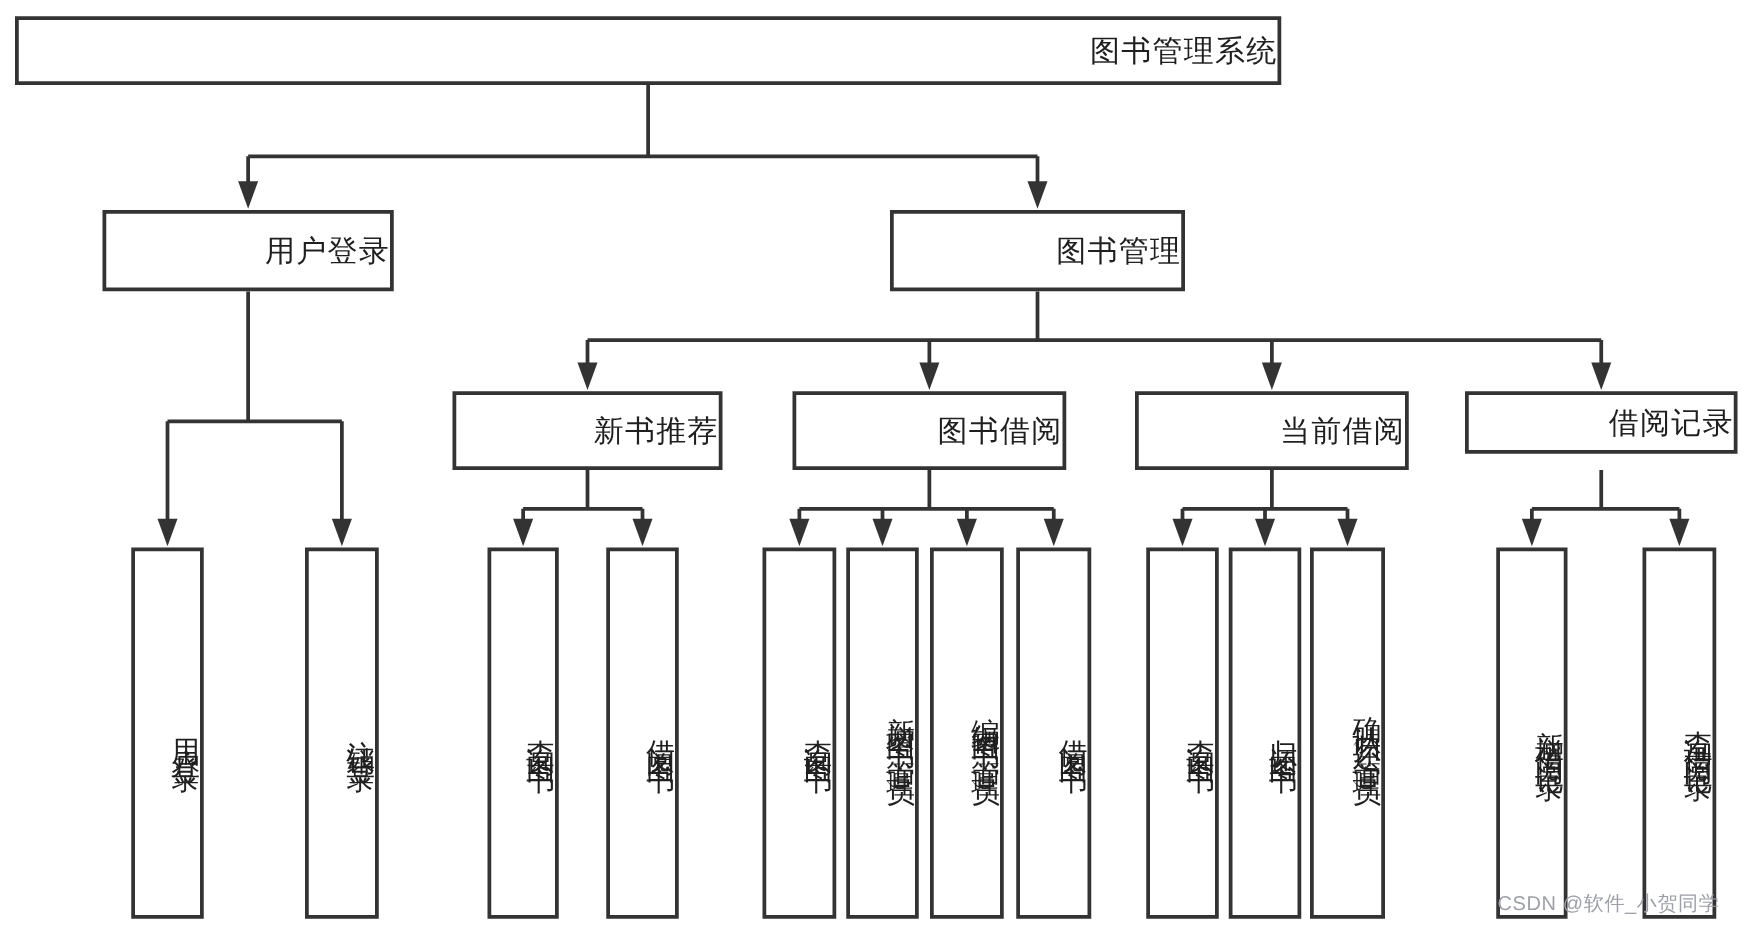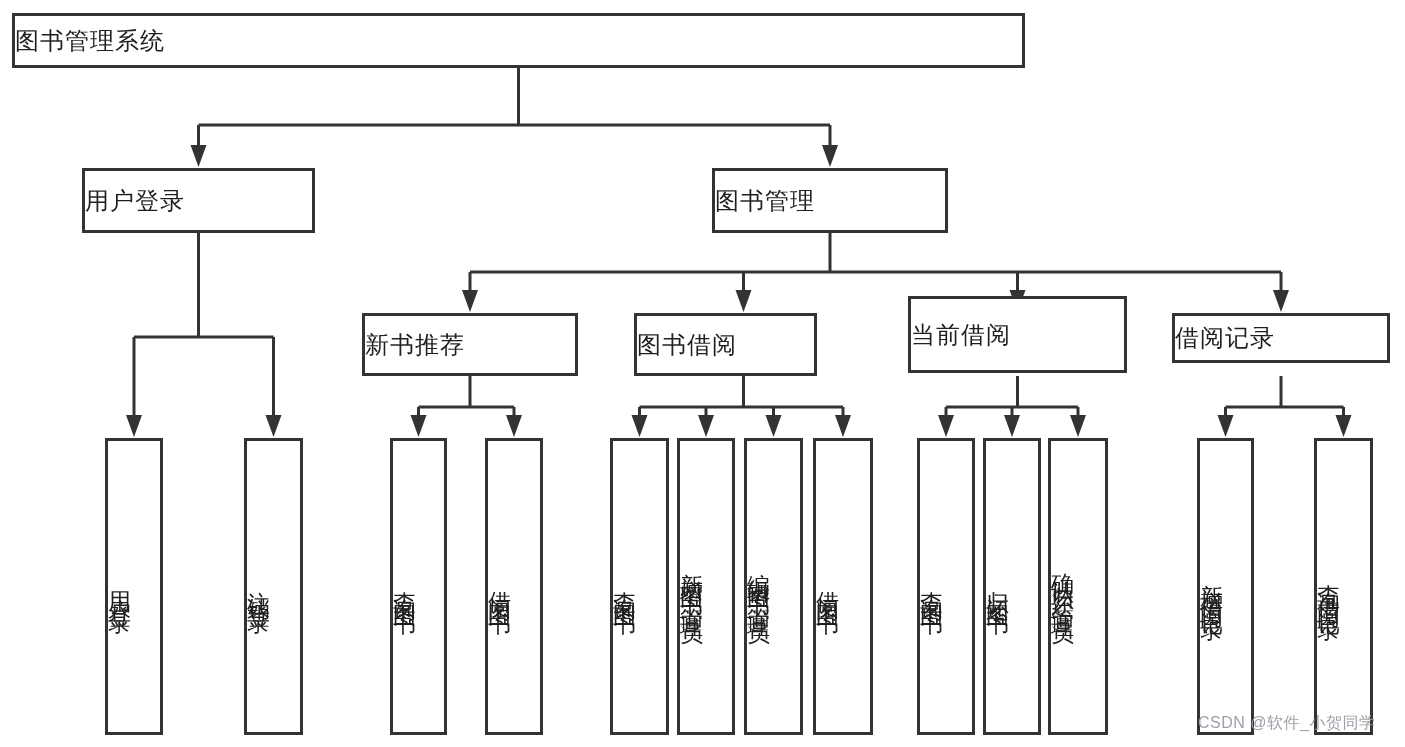--- a/index.html
+++ b/index.html
@@ -12,21 +12,21 @@
     overflow: hidden;
   }
   svg.connectors { position: absolute; left: 0; top: 0; z-index: 1; }
   .box {
     position: absolute;
     box-sizing: border-box;
     background: #ffffff;
     border: 3px solid #333333;
     display: flex;
     align-items: center;
-    justify-content: flex-start;
+    justify-content: flex-end;
     color: #1f1f1f;
     z-index: 2;
   }
   .box.h span {
     font-size: 24px;
     letter-spacing: 1px;
     white-space: nowrap;
   }
   .box.v span {
     writing-mode: vertical-rl;
@@ -126,24 +126,24 @@
   <div class="box h" style="left:82px;top:168px;width:233px;height:65px">
     <span>用户登录</span>
   </div>
   <div class="box h" style="left:362px;top:313px;width:216px;height:63px">
     <span>新书推荐</span>
   </div>
 
   <div class="box h" style="left:712px;top:168px;width:236px;height:65px">
     <span>图书管理</span>
   </div>
-  <div class="box h" style="left:634px;top:313px;width:183px;height:63px">
+  <div class="box h" style="left:634px;top:313px;width:219px;height:63px">
     <span>图书借阅</span>
   </div>
-  <div class="box h" style="left:908px;top:296px;width:219px;height:77px">
+  <div class="box h" style="left:908px;top:313px;width:219px;height:63px">
     <span>当前借阅</span>
   </div>
   <div class="box h" style="left:1172px;top:313px;width:218px;height:50px">
     <span>借阅记录</span>
   </div>
 
   <div class="box v" style="left:105px;top:438px;width:58px;height:297px">
     <span>用户登录</span>
   </div>
   <div class="box v" style="left:244px;top:438px;width:59px;height:297px">

